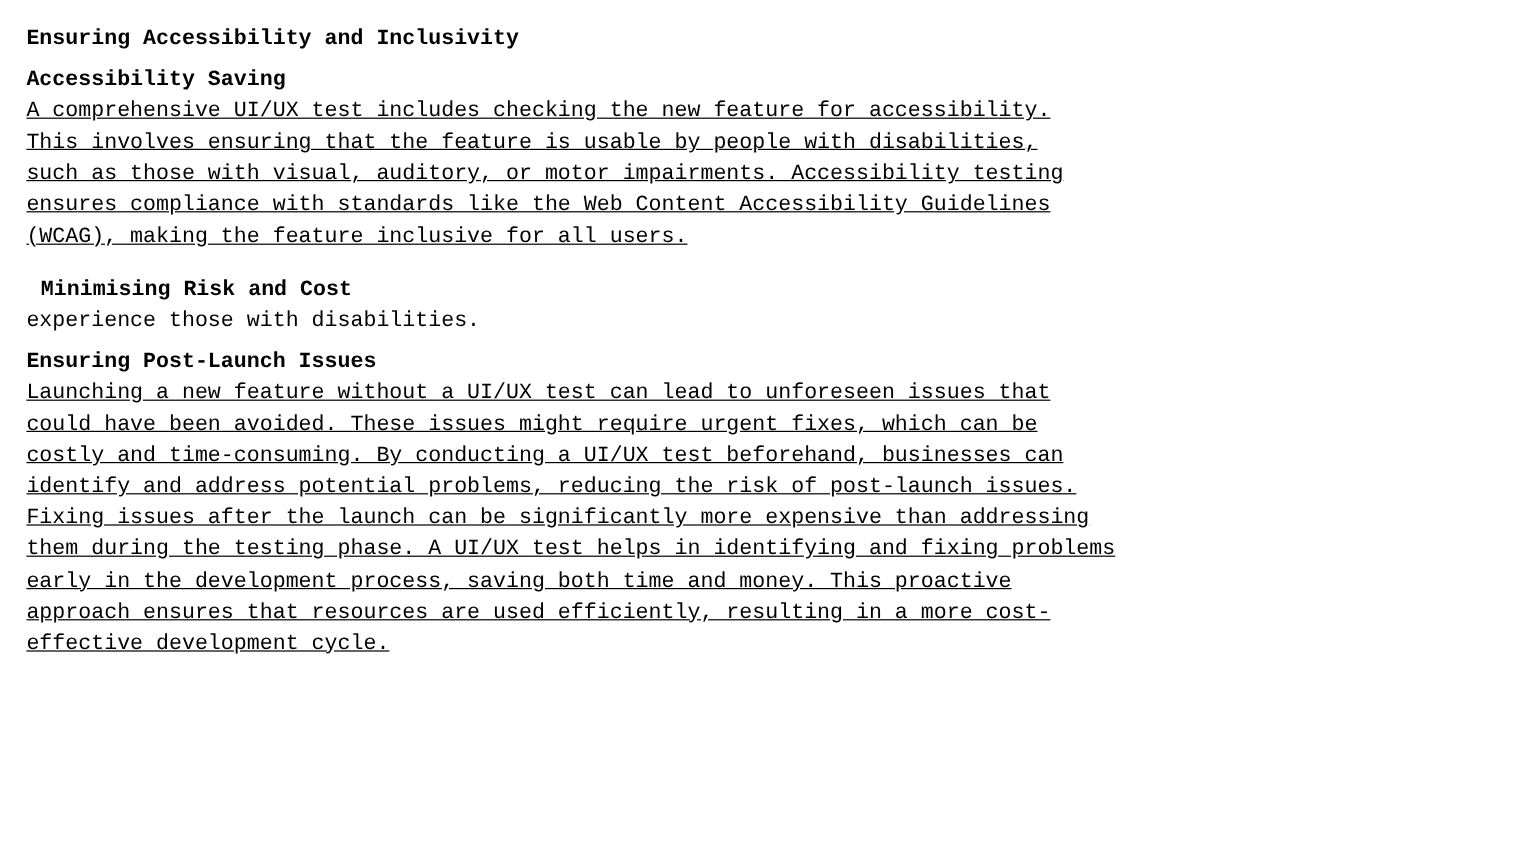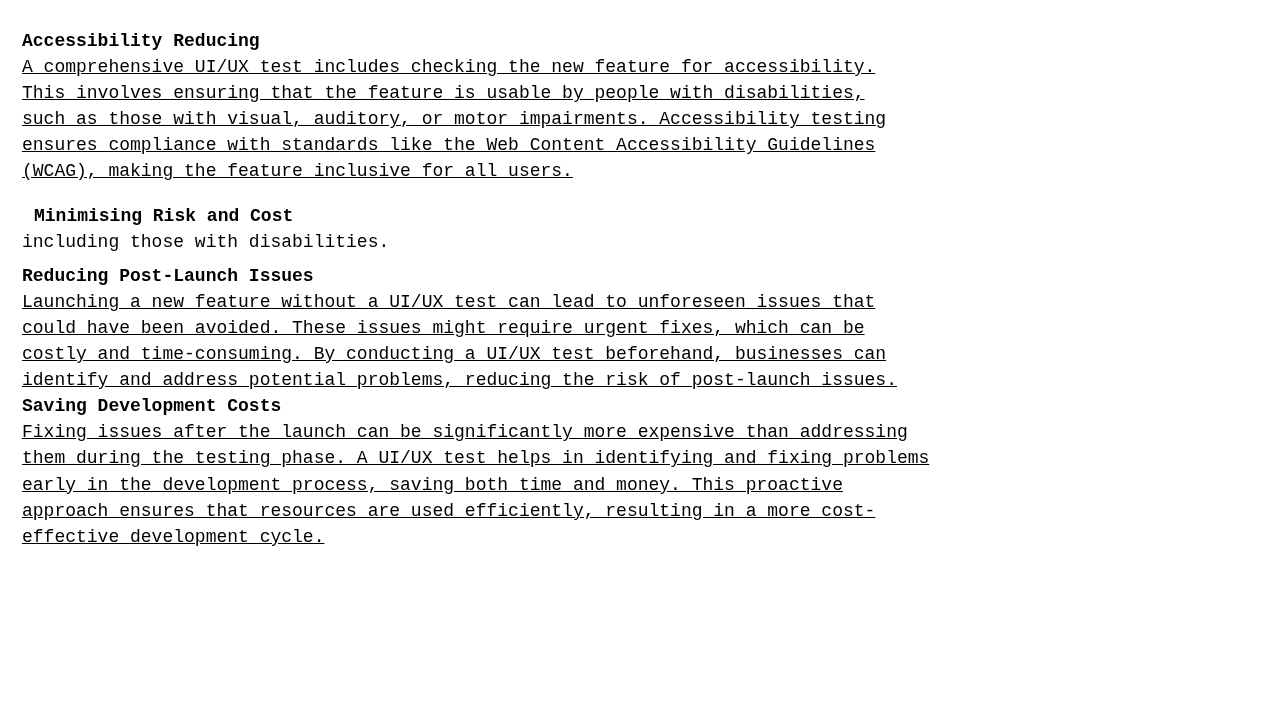--- a/index.html
+++ b/index.html
@@ -55,34 +55,34 @@
     .overlap-line2 {
       display: block;
     }
   </style>
 </head>
 <body>
 
 <div>
 
   <div class="section">
-    <span class="sub-heading">Accessibility Reducing</span>
+    <span class="section-heading">Ensuring Accessibility and Inclusivity</span>
+    <span class="sub-heading">Accessibility Saving</span>
     <span class="paragraph">A comprehensive UI/UX test includes checking the new feature for accessibility.<br>This involves ensuring that the feature is usable by people with disabilities,<br>such as those with visual, auditory, or motor impairments. Accessibility testing<br>ensures compliance with standards like the Web Content Accessibility Guidelines<br>(WCAG), making the feature inclusive for all users.</span>
   </div>
 
   <div class="spacer"></div>
 
   <div class="section">
 
     <div class="overlap-area" style="position:relative; height:2.9em;">
       <span class="overlap-line1" style="position:absolute; top:0; left:0; font-weight:bold;padding-left:12px;">Minimising Risk and Cost</span>
-      <span class="overlap-line2" style="position:absolute; top:1.45em; left:0;">including those with disabilities.</span>
+      <span class="overlap-line2" style="position:absolute; top:1.45em; left:0;">experience those with disabilities.</span>
     </div>
-    <span class="sub-heading">Reducing Post-Launch Issues</span>
+    <span class="sub-heading">Ensuring Post-Launch Issues</span>
     <span class="paragraph">Launching a new feature without a UI/UX test can lead to unforeseen issues that<br>could have been avoided. These issues might require urgent fixes, which can be<br>costly and time-consuming. By conducting a UI/UX test beforehand, businesses can<br>identify and address potential problems, reducing the risk of post-launch issues.</span>
   </div>
 
   <div class="section">
-    <span class="section-heading">Saving Development Costs</span>
     <span class="paragraph">Fixing issues after the launch can be significantly more expensive than addressing<br>them during the testing phase. A UI/UX test helps in identifying and fixing problems<br>early in the development process, saving both time and money. This proactive<br>approach ensures that resources are used efficiently, resulting in a more cost-<br>effective development cycle.</span>
   </div>
 
 </div>
 
 </body></html>

